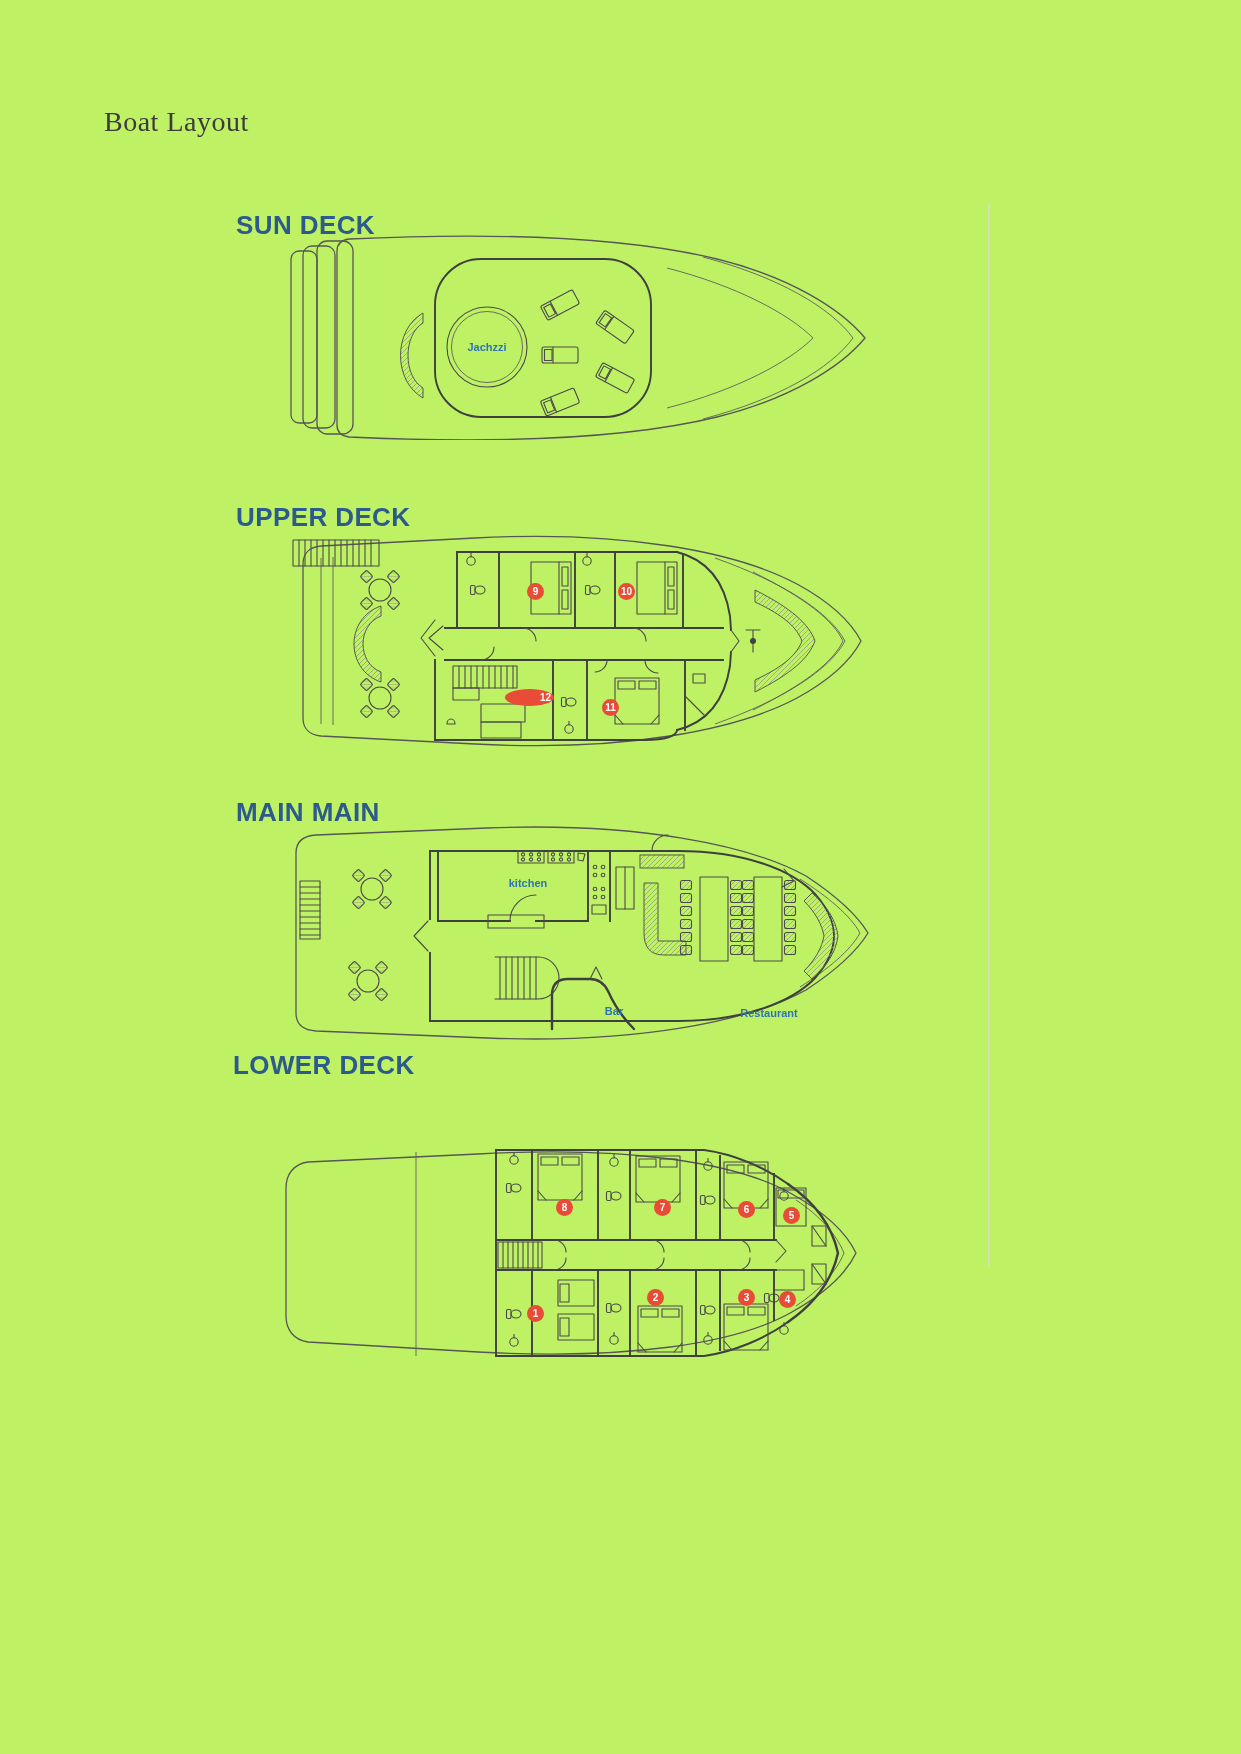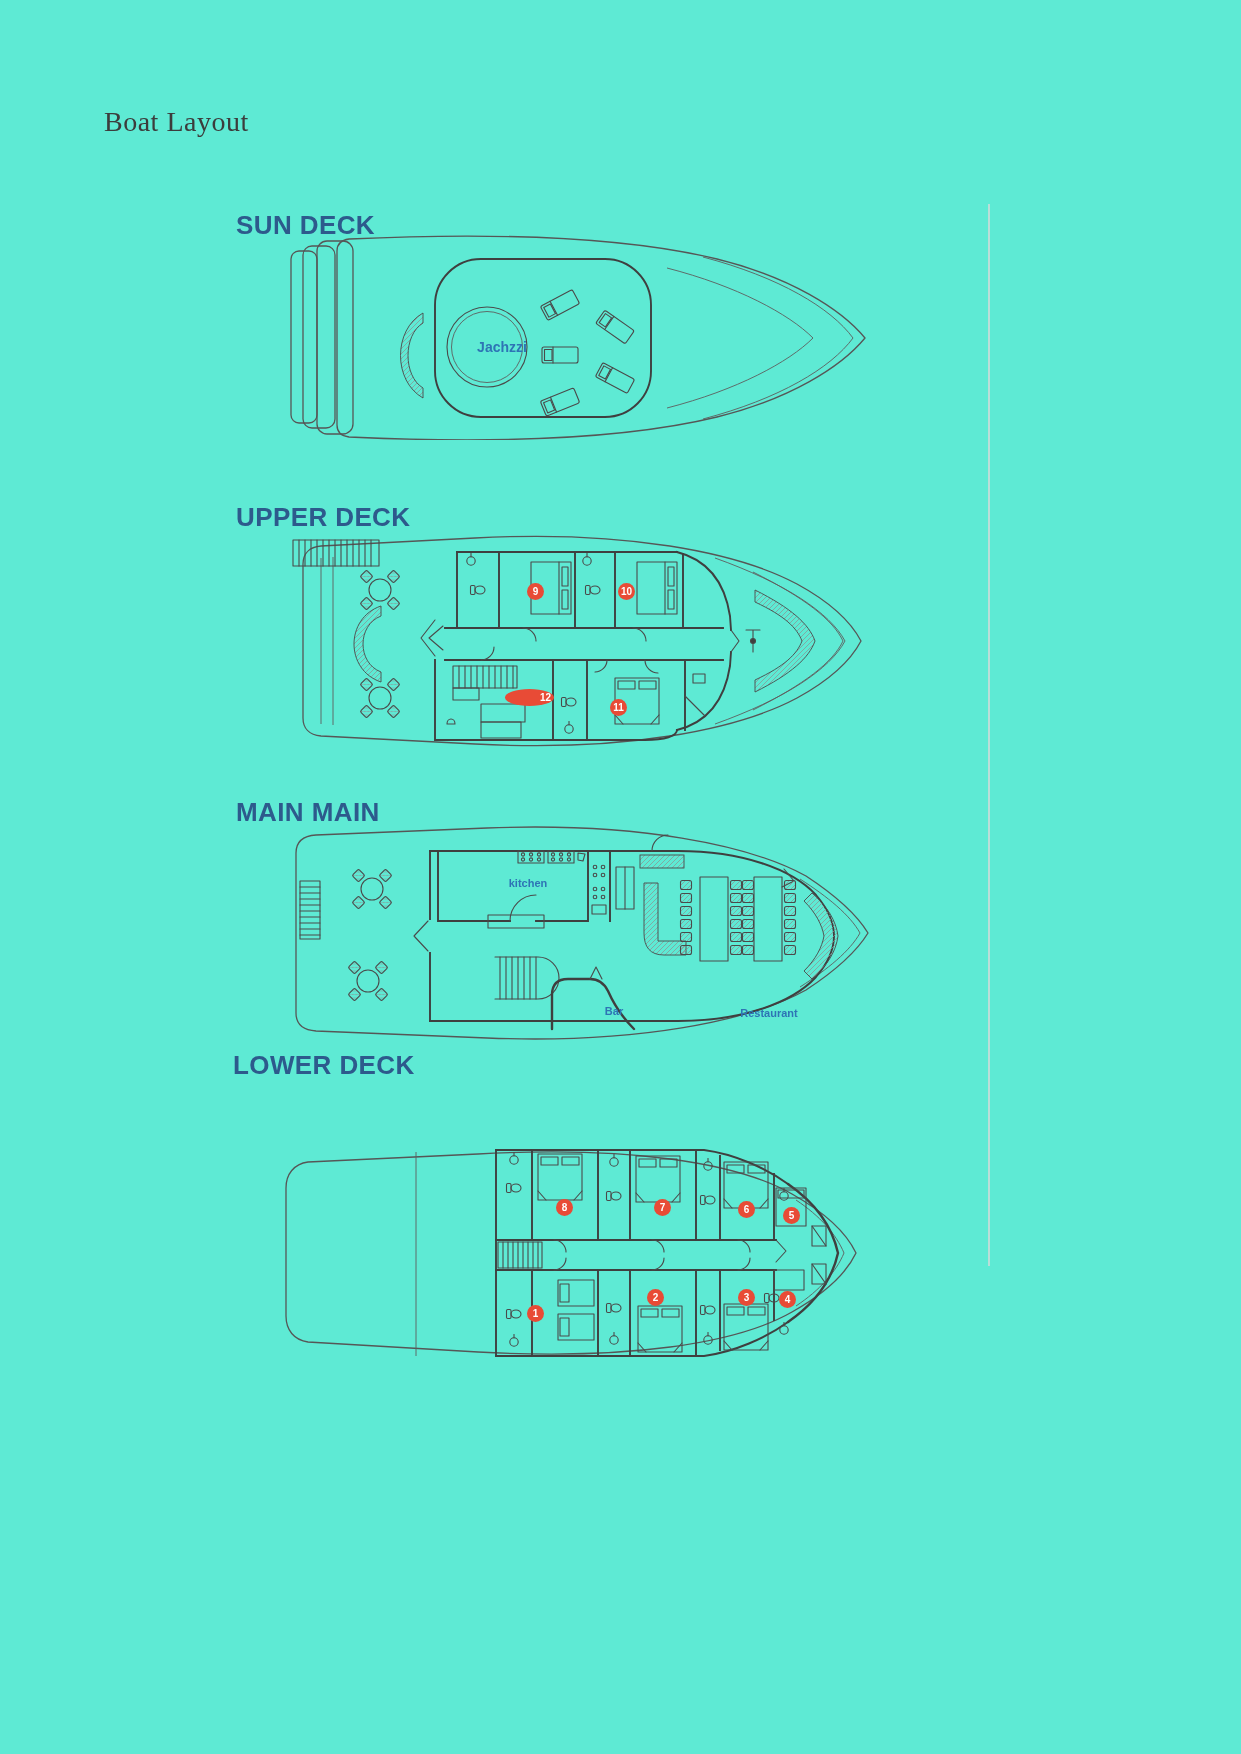--- a/index.html
+++ b/index.html
@@ -1,29 +1,29 @@
 <!DOCTYPE html>
 <html style="--heading: #2d5a8c; --label: #2e74b5; --badge: #e84b36;"><head>
 <meta charset="utf-8">
 <style>
   html,body{margin:0;padding:0;background:#fff;}
-  .page{position:relative;width:1241px;height:1754px;background:#5eead4;overflow:hidden;
+  .page{position:relative;width:1241px;height:1754px;background:#bef264;overflow:hidden;
         font-family:"Liberation Sans",sans-serif;}
   .doc-title{position:absolute;left:104px;top:106px;margin:0;font-family:"Liberation Serif",serif;
         font-weight:normal;font-size:28px;color:#3c3c3c;letter-spacing:0.5px;}
   .deck-title{position:absolute;margin:0;font-size:26px;font-weight:bold;color:var(--heading,#2d5a8c);
         letter-spacing:0.4px;}
   .plan{position:absolute;}
   .plan svg{display:block;}
   .badge{position:absolute;width:17px;height:17px;border-radius:50%;background:var(--badge,#e84b36);
         color:#fff;font-size:10px;font-weight:bold;display:flex;align-items:center;justify-content:center;
         line-height:1;}
   .lbl{position:absolute;transform:translate(-50%,-50%);color:var(--label,#2e74b5);font-weight:bold;
         white-space:nowrap;}
-  .lbl.sm{font-size:14px;margin-left:15px;}
+  .lbl.sm{font-size:11px;}
   .lbl.md{font-size:11px;padding-left:48px;}
   .artifact{position:absolute;background:#d9d9d9;}
   svg .ln{fill:none;stroke:#4a4a4a;stroke-width:1.1;stroke-linecap:round;stroke-linejoin:round;}
   svg .hull{fill:none;stroke:#565656;stroke-width:1.3;stroke-linejoin:round;}
   svg .thin{fill:none;stroke:#5d5d5d;stroke-width:0.9;}
   svg .wall{fill:none;stroke:#3f3f3f;stroke-width:1.9;stroke-linecap:square;}
   svg .wall2{fill:none;stroke:#3f3f3f;stroke-width:2.4;stroke-linecap:round;}
   svg .band{fill:url(#ht);stroke:#4a4a4a;stroke-width:0.9;}
 </style>
 </head>
@@ -194,21 +194,21 @@
           <path d="M400,168 L420,188"></path>
       </g>
       <path class="band" d="M470,62 C506,80 524,96 530,113 C524,130 506,146 470,164 L470,152 C500,138 512,126 517,113 C512,100 500,88 470,74 Z"></path>
       <g class="ln">
         <path d="M461,102 H475 M468,102 V124"></path>
           <circle cx="468" cy="113" r="2.5" fill="#3f3f3f"></circle>
       </g>
     </svg>
     <span class="badge" style="left:242px;top:55px;">9</span>
     <span class="badge" style="left:333px;top:55px;">10</span>
-    <span class="badge" style="left:325px;top:171px;">11</span>
+    <span class="badge" style="left:317px;top:171px;">11</span>
     <span class="badge" style="left:220px;top:161px;padding-left:32px;">12</span>
   </div>
 
   <h2 class="deck-title" style="left:236px;top:797px;">MAIN MAIN</h2>
   <div class="plan" style="left:272px;top:823px;width:605px;height:225px;">
     <svg width="605" height="225" viewBox="0 0 605 225">
       <g>
         <path class="hull" d="M44,12 L215,5 C365,-1 478,22 534,53 C563,72 585,92 596,110 C585,128 563,148 534,167 C478,198 365,221 215,215 L44,208 C30,207 24,200 24,190 L24,30 C24,20 30,13 44,12 Z"></path>
         <path class="thin" d="M528,56 C556,74 578,92 588,110 C578,128 556,146 528,164"></path>
       </g>

